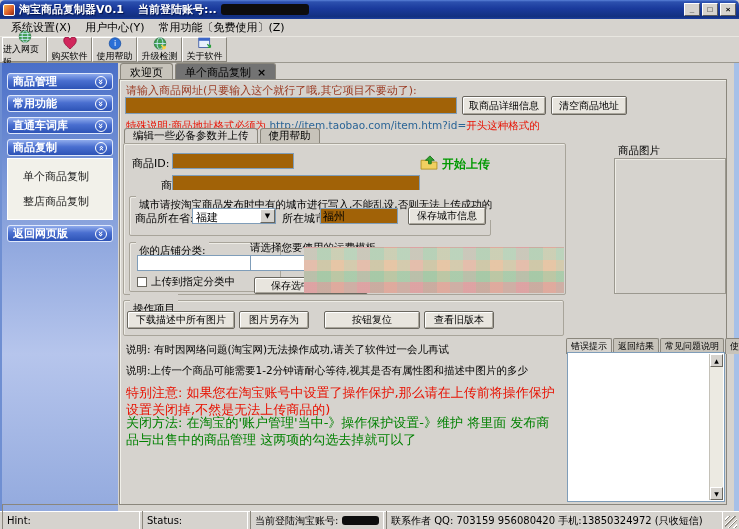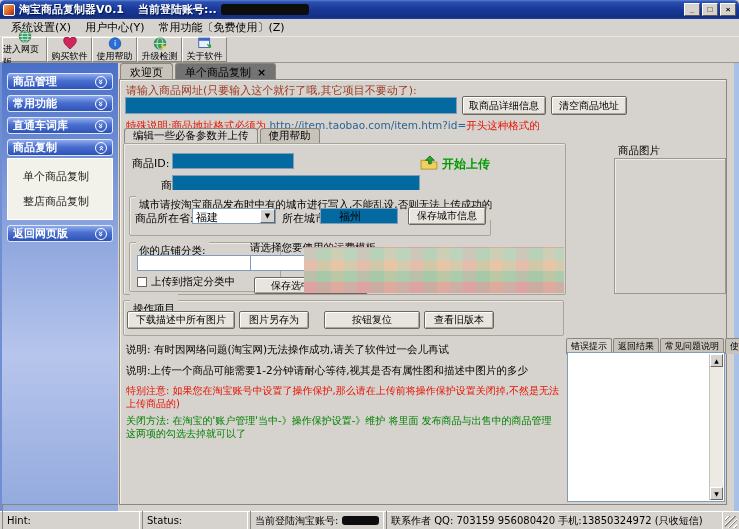--- a/index.html
+++ b/index.html
@@ -51,21 +51,21 @@
     border-radius:3px 3px 0 0; background:#c7c3ba; margin-right:2px; cursor:pointer; height:16px; }
   .mtab.active { background:#737373; }
   .mtab .x { font-weight:bold; margin-left:6px; cursor:pointer; }
   .mainpanel { position:absolute; left:1px; top:16px; width:608px; height:426px;
     border:1px solid #8a867c; box-shadow:inset 1px 1px 0 #f0efe9; background:#d6d3ce; }
   .abs { position:absolute; }
   .lbl { font-size:11px; white-space:nowrap; }
   .reddish { color:#9a3a22; }
   .rednote { color:#e81000; font-size:10.5px; white-space:nowrap; }
   .rednote .url { color:#2a6496; }
-  .txtin { background:#0369a1; border:1px solid #7f9db9; font-size:11px; padding:0 18px;
+  .txtin { background:#a16207; border:1px solid #7f9db9; font-size:11px; padding:0 2px;
     font-family:"DejaVu Sans","Liberation Sans",sans-serif; }
   .btn { background:#e8e5de; border:1px solid #6a675f; border-radius:2px;
     box-shadow:inset 1px 1px 0 #fff, inset -1px -1px 0 #a8a49a;
     font-size:10px; cursor:pointer; font-family:"DejaVu Sans","Liberation Sans",sans-serif; white-space:nowrap;}
   .etabs { position:absolute; left:4px; top:48px; height:15px; display:flex; }
   .etab { font-size:10.5px; padding:0 8px; border:1px solid #8a867c; border-bottom:none;
     border-radius:3px 3px 0 0; background:#c7c3ba; margin-right:2px; cursor:pointer; }
   .etab.active { background:#d6d3ce; }
   .group { position:absolute; border:1px solid #a8a49a; border-radius:2px; box-shadow:inset 1px 1px 0 #eeece6; }
   .group > .legend { position:absolute; top:-7px; left:6px; background:#d6d3ce; padding:8px 3px; font-size:10.5px; white-space:nowrap; }
@@ -76,21 +76,21 @@
   .cbrow { display:flex; align-items:center; gap:4px; position:absolute; }
   .cb { width:10px; height:10px; background:#fff; border:1px solid #6a675f; flex:none; cursor:pointer; }
   .cblbl { font-size:10.5px; white-space:nowrap; }
   .upload { display:flex; align-items:center; gap:4px; cursor:pointer; }
   .upload .txt { color:#009900; font-size:12px; font-weight:bold; }
   .mosaic { z-index:5;
     background:
       repeating-linear-gradient(0deg, rgba(214,138,138,.55) 0 11px, rgba(150,190,150,.55) 11px 22px, rgba(226,186,150,.5) 22px 33px, rgba(180,205,180,.55) 33px 45px),
       repeating-linear-gradient(90deg, #e6c2c2 0 13px, #bcd6bc 13px 27px, #ead2b6 27px 40px, #c6dcc6 40px 53px); }
   .note { font-size:10.5px; white-space:nowrap; }
-  .wrapnote { font-size:10px; line-height:1.32; white-space:normal; }
+  .wrapnote { font-size:13px; line-height:1.32; white-space:normal; }
   .red { color:#e81000; }
   .green { color:#008000; }
   .imgbox { border:1px solid #9b988f; background:#d6d3ce; box-shadow:inset 1px 1px 0 #eeece6; }
   .rtabs { display:flex; gap:1px; }
   .rtab { font-size:9px; padding:1px 4px; border:1px solid #8a867c; border-bottom:none;
     border-radius:2px 2px 0 0; background:#c7c3ba; cursor:pointer; white-space:nowrap; }
   .rtab.active { background:#d6d3ce; }
   .resultbox { background:#fff; border:1px solid #7f9db9; position:absolute; }
   .vscroll { position:absolute; right:1px; top:1px; bottom:1px; width:14px; background:#eceae2; border-left:1px solid #c4c1b8; }
   .sbtn { position:absolute; left:0; width:13px; height:13px; background:#d6d3ce;

